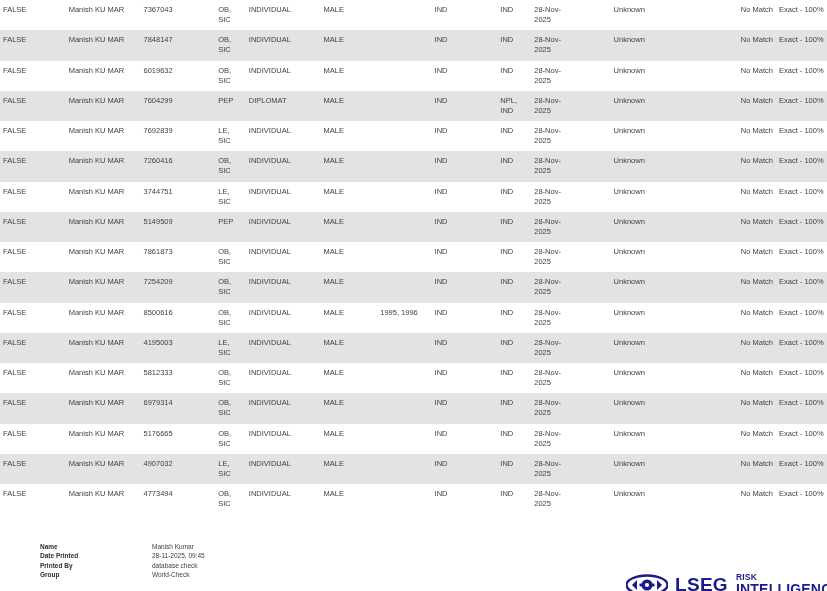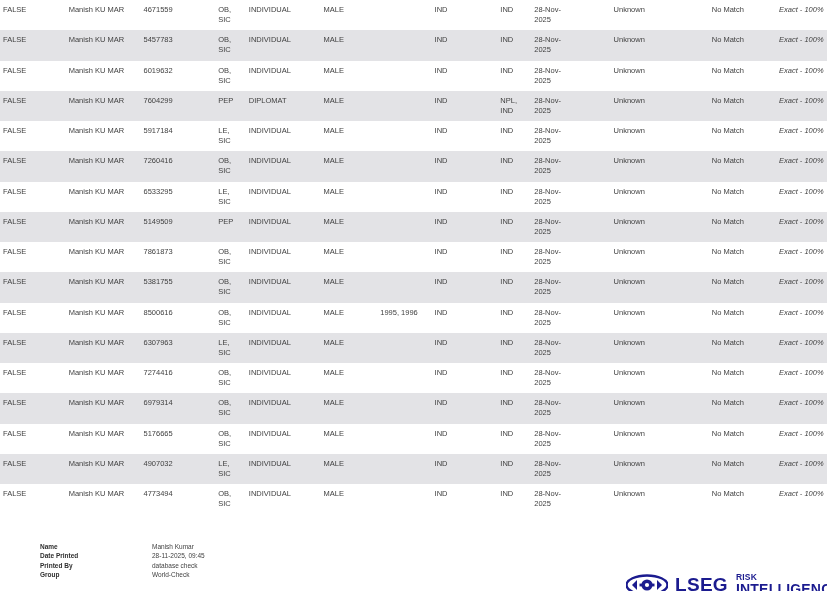--- a/index.html
+++ b/index.html
@@ -50,26 +50,25 @@
   col.c6 { width: 48px; }
   col.c7 { width: 58px; }
   col.c8 { width: 30px; }
   col.c9 { width: 30px; }
   col.c11 { width: 40px; }
   col.c12 { width: 61px; }
   col.c13 { width: 85px; }
   col.c14 { width: 45px; }
 
   td.match-col {
-    text-align: center;
+    text-align: right;
     padding-left: 8px;
   }
   td.matchpct {
     padding-left: 4px;
-    font-style: italic;
   }
 
   
   #footer {
     position: absolute;
     left: 0;
     top: 527px;
     width: 827px;
     height: 64px;
   }
@@ -160,37 +159,37 @@
         <col class="c9">
       <col class="c11">
         <col class="c12">
         <col class="c13">
         <col class="c14">
     </colgroup>
     <tbody id="results-body">
         <tr class="row-odd">
           <td>FALSE</td>
           <td>Manish KU MAR</td>
-          <td>4671559</td>
-          <td>OB, SIC</td>
-          <td>INDIVIDUAL</td>
-          <td>MALE</td>
-          <td></td>
-          <td>IND</td>
-          <td>IND</td>
-          <td>28-Nov-2025</td>
-          <td></td>
-          <td>Unknown</td>
-          <td class="match-col">No Match</td>
-          <td class="matchpct">Exact - 100%</td>
-        </tr>
-        <tr class="row-even">
-          <td>FALSE</td>
-          <td>Manish KU MAR</td>
-          <td>5457783</td>
+          <td>7367043</td>
+          <td>OB, SIC</td>
+          <td>INDIVIDUAL</td>
+          <td>MALE</td>
+          <td></td>
+          <td>IND</td>
+          <td>IND</td>
+          <td>28-Nov-2025</td>
+          <td></td>
+          <td>Unknown</td>
+          <td class="match-col">No Match</td>
+          <td class="matchpct">Exact - 100%</td>
+        </tr>
+        <tr class="row-even">
+          <td>FALSE</td>
+          <td>Manish KU MAR</td>
+          <td>7848147</td>
           <td>OB, SIC</td>
           <td>INDIVIDUAL</td>
           <td>MALE</td>
           <td></td>
           <td>IND</td>
           <td>IND</td>
           <td>28-Nov-2025</td>
           <td></td>
           <td>Unknown</td>
           <td class="match-col">No Match</td>
@@ -224,21 +223,21 @@
           <td>NPL, IND</td>
           <td>28-Nov-2025</td>
           <td></td>
           <td>Unknown</td>
           <td class="match-col">No Match</td>
           <td class="matchpct">Exact - 100%</td>
         </tr>
         <tr class="row-odd">
           <td>FALSE</td>
           <td>Manish KU MAR</td>
-          <td>5917184</td>
+          <td>7692839</td>
           <td>LE, SIC</td>
           <td>INDIVIDUAL</td>
           <td>MALE</td>
           <td></td>
           <td>IND</td>
           <td>IND</td>
           <td>28-Nov-2025</td>
           <td></td>
           <td>Unknown</td>
           <td class="match-col">No Match</td>
@@ -256,21 +255,21 @@
           <td>IND</td>
           <td>28-Nov-2025</td>
           <td></td>
           <td>Unknown</td>
           <td class="match-col">No Match</td>
           <td class="matchpct">Exact - 100%</td>
         </tr>
         <tr class="row-odd">
           <td>FALSE</td>
           <td>Manish KU MAR</td>
-          <td>6533295</td>
+          <td>3744751</td>
           <td>LE, SIC</td>
           <td>INDIVIDUAL</td>
           <td>MALE</td>
           <td></td>
           <td>IND</td>
           <td>IND</td>
           <td>28-Nov-2025</td>
           <td></td>
           <td>Unknown</td>
           <td class="match-col">No Match</td>
@@ -304,21 +303,21 @@
           <td>IND</td>
           <td>28-Nov-2025</td>
           <td></td>
           <td>Unknown</td>
           <td class="match-col">No Match</td>
           <td class="matchpct">Exact - 100%</td>
         </tr>
         <tr class="row-even">
           <td>FALSE</td>
           <td>Manish KU MAR</td>
-          <td>5381755</td>
+          <td>7254209</td>
           <td>OB, SIC</td>
           <td>INDIVIDUAL</td>
           <td>MALE</td>
           <td></td>
           <td>IND</td>
           <td>IND</td>
           <td>28-Nov-2025</td>
           <td></td>
           <td>Unknown</td>
           <td class="match-col">No Match</td>
@@ -336,37 +335,37 @@
           <td>IND</td>
           <td>28-Nov-2025</td>
           <td></td>
           <td>Unknown</td>
           <td class="match-col">No Match</td>
           <td class="matchpct">Exact - 100%</td>
         </tr>
         <tr class="row-even">
           <td>FALSE</td>
           <td>Manish KU MAR</td>
-          <td>6307963</td>
+          <td>4195003</td>
           <td>LE, SIC</td>
           <td>INDIVIDUAL</td>
           <td>MALE</td>
           <td></td>
           <td>IND</td>
           <td>IND</td>
           <td>28-Nov-2025</td>
           <td></td>
           <td>Unknown</td>
           <td class="match-col">No Match</td>
           <td class="matchpct">Exact - 100%</td>
         </tr>
         <tr class="row-odd">
           <td>FALSE</td>
           <td>Manish KU MAR</td>
-          <td>7274416</td>
+          <td>5812333</td>
           <td>OB, SIC</td>
           <td>INDIVIDUAL</td>
           <td>MALE</td>
           <td></td>
           <td>IND</td>
           <td>IND</td>
           <td>28-Nov-2025</td>
           <td></td>
           <td>Unknown</td>
           <td class="match-col">No Match</td>

